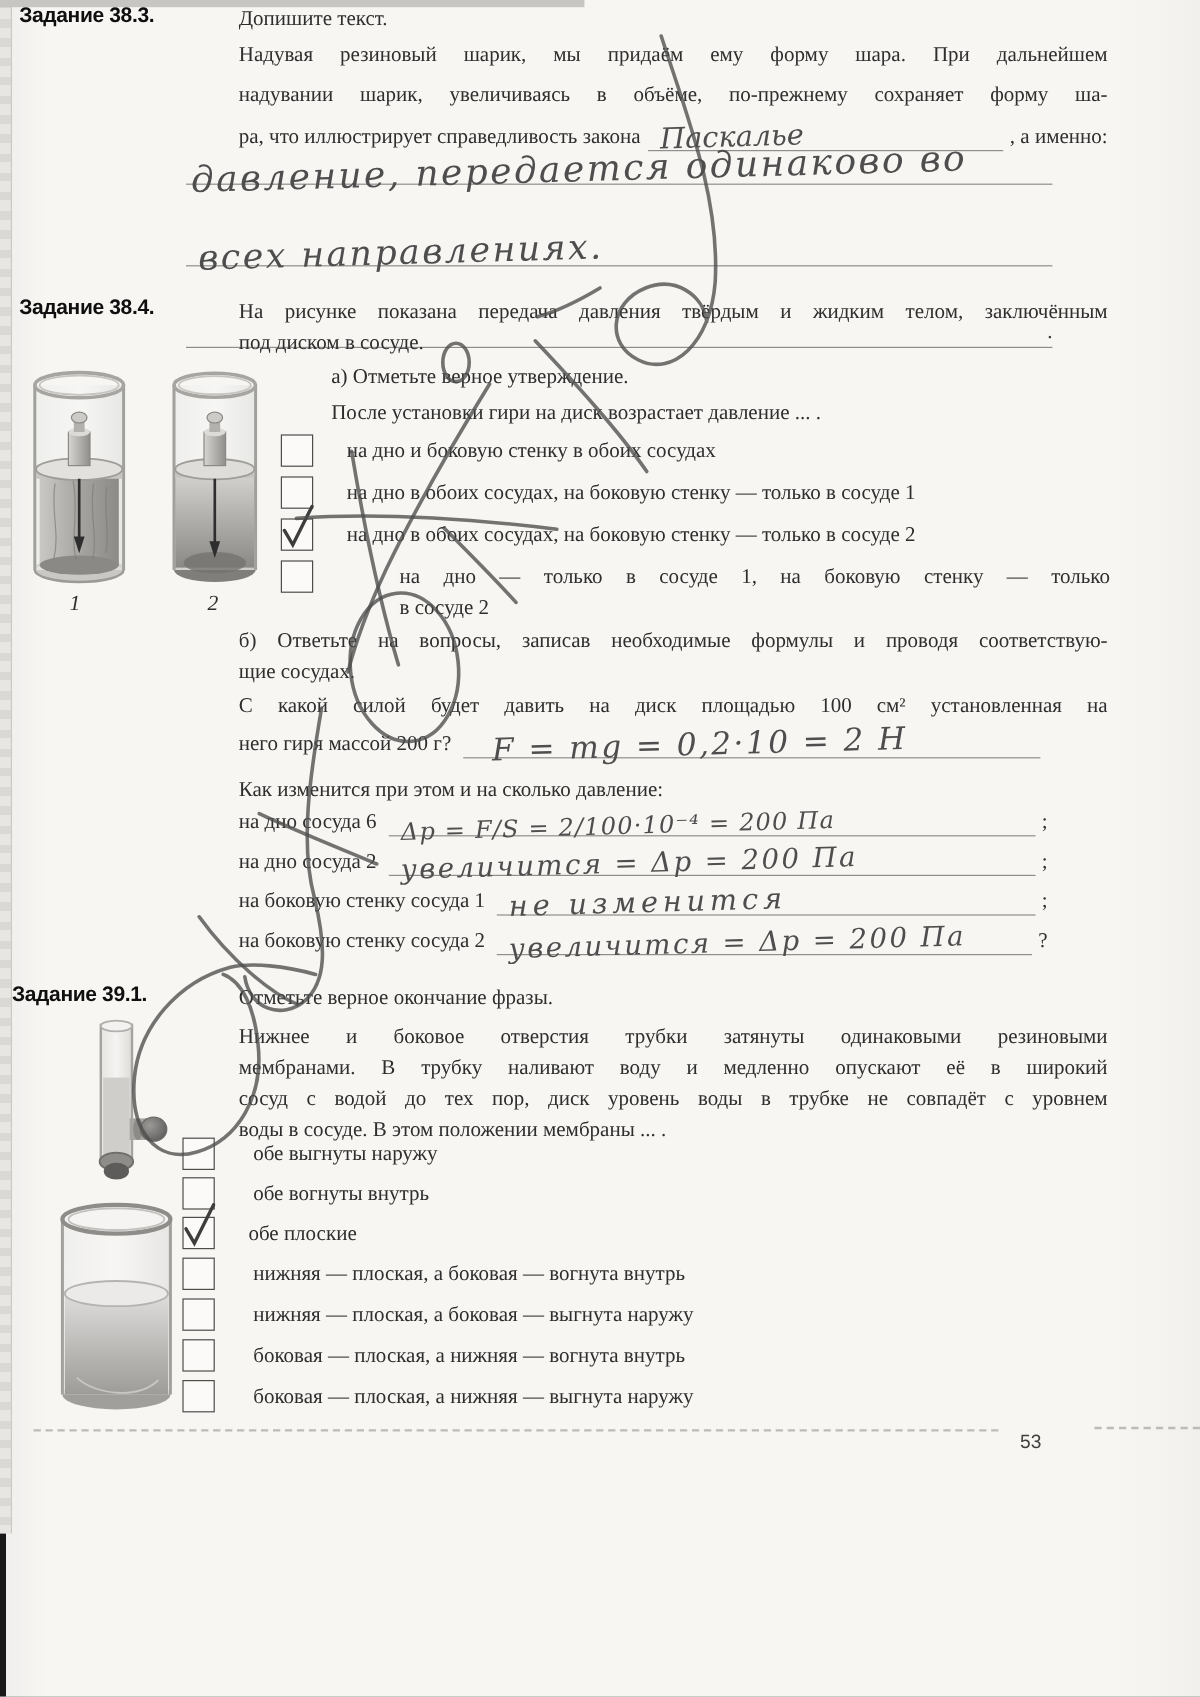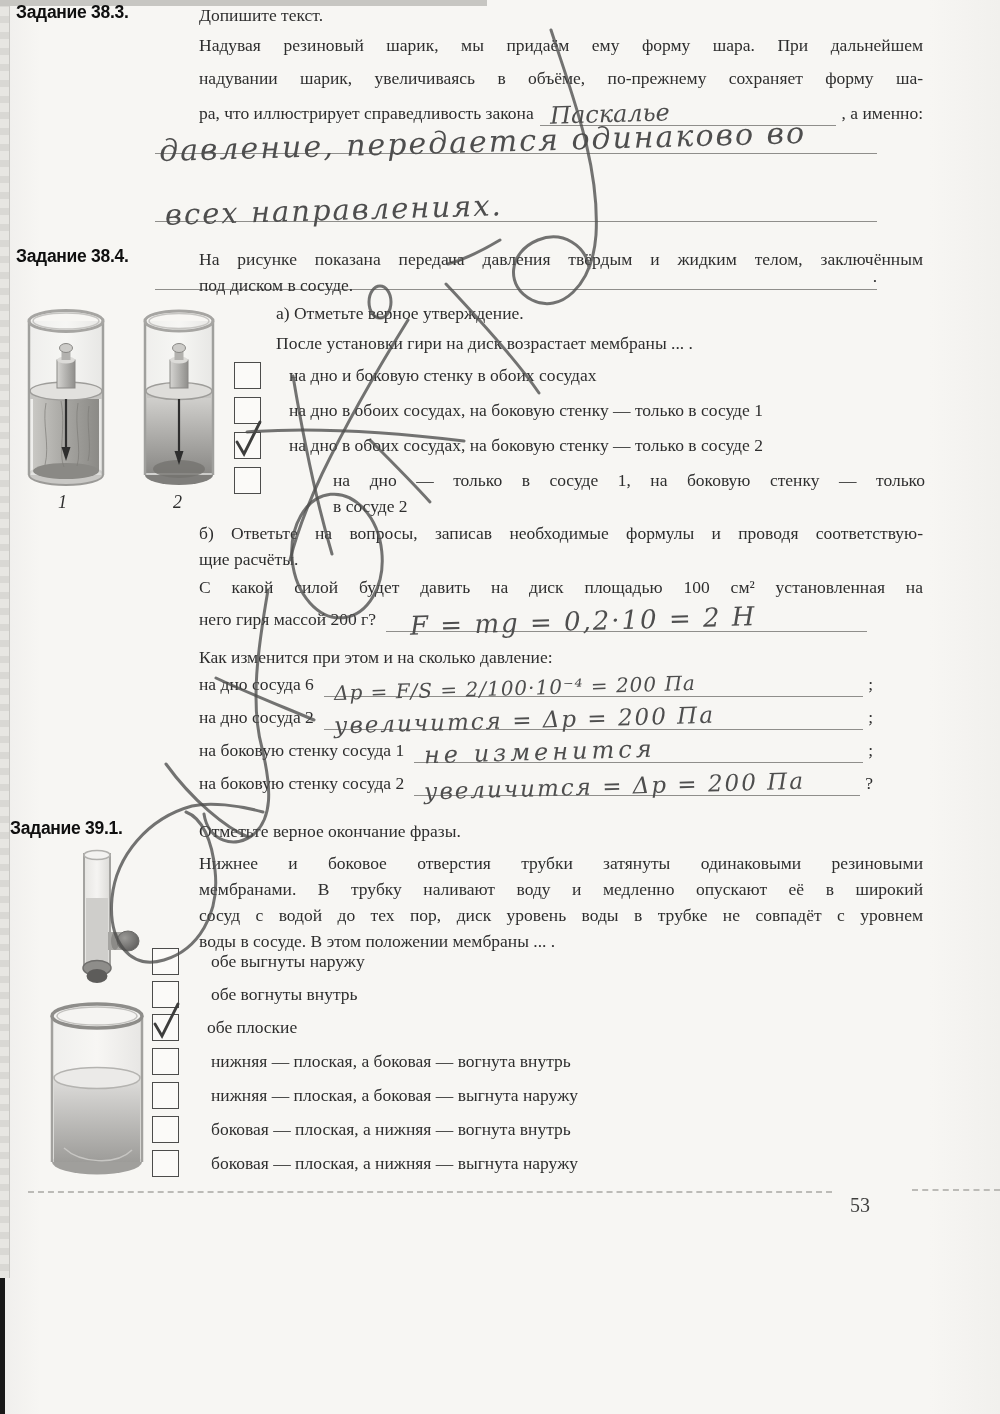--- a/index.html
+++ b/index.html
@@ -18,21 +18,21 @@
   .fill{flex:1;border-bottom:1.6px solid #8f8e8b;position:relative;height:26px;}
   .fill .hand{position:absolute;left:10px;bottom:-4px;}
   .tail{margin-left:5px;}
   .opt{display:flex;align-items:flex-start;}
   .cb{width:25px;height:25px;border:1.8px solid #4c4c4b;background:rgba(255,255,255,0.45);
       position:relative;flex:0 0 auto;}
   .cb svg{position:absolute;left:-2px;top:-15px;overflow:visible;visibility:hidden;}
   .cb.checked svg{visibility:visible;}
   .opttext{margin-left:28px;}
   .figlabel{font-family:"Liberation Serif",serif;font-style:italic;font-size:18px;color:#2e2e2e;}
-  .pagenum{font-family:Liberation Serif, serif;font-size:20px;color:#3f3f3e;}
+  .pagenum{font-family:Liberation Sans, sans-serif;font-size:16px;color:#3f3f3e;}
   .dash{border-top:2px dashed #bcbbb7;height:0;}
   .leftstrip{left:0;top:0;width:9px;height:1278px;
              background:repeating-linear-gradient(180deg,#d9d8d4 0 7px,#e7e6e2 7px 16px);
              border-right:1px solid #c9c8c4;}
   .blackbar{left:0;top:1278px;width:5px;height:136px;background:#191919;}
   .topsliver{left:0;top:0;width:487px;height:6px;background:#c7c6c2;}
   .scribbles{left:0;top:0;pointer-events:none;}
   .scribbles path,.scribbles ellipse{fill:none;stroke:#4d4d4c;stroke-width:3;stroke-linecap:round;opacity:.78;}
 </style>
 </head>
@@ -136,21 +136,21 @@
     <line x1="46" y1="96" x2="46" y2="150" stroke="#2e2e2e" stroke-width="2.2"></line>
     <polygon points="41.5,148 50.5,148 46,162" fill="#2e2e2e"></polygon>
     <ellipse cx="46" cy="18" rx="34" ry="10" fill="none" stroke="#a6a5a2" stroke-width="3"></ellipse>
     <ellipse cx="46" cy="18" rx="30" ry="7.5" fill="none" stroke="#c6c5c2" stroke-width="1.5"></ellipse>
   </svg>
 
   <div class="abs figlabel" style="left:58px;top:492px">1</div>
   <div class="abs figlabel" style="left:173px;top:492px">2</div>
 
   <div class="abs serif" style="left:232px;top:300px">а) Отметьте верное утверждение.</div>
-  <div class="abs serif" style="left:232px;top:330px">После установки гири на диск возрастает мембраны ... .</div>
+  <div class="abs serif" style="left:232px;top:330px">После установки гири на диск возрастает давление ... .</div>
 
   <div class="abs opt" style="left:234px;top:362px;width:640px">
     <span class="cb">
       
     </span>
     <span class="serif opttext wrap">на дно и боковую стенку в обоих сосудах</span>
   </div>
   <div class="abs opt" style="left:234px;top:397px;width:640px">
     <span class="cb">
       
@@ -169,21 +169,21 @@
     <span class="cb">
       
     </span>
     <span class="opttext">
       <span class="serif just" style="display:block;width:592px">на дно — только в сосуде 1, на боковую стенку — только</span>
       <span class="serif" style="display:block">в сосуде 2</span>
     </span>
   </div>
 
   <div class="abs serif just" style="left:155px;top:520px;width:724px">б) Ответьте на вопросы, записав необходимые формулы и проводя соответствую-</div>
-  <div class="abs serif" style="left:155px;top:546px">щие расчёты.</div>
+  <div class="abs serif" style="left:155px;top:546px">щие сосудах.</div>
   <div class="abs serif just" style="left:155px;top:574px;width:724px">С какой силой будет давить на диск площадью 100 см² установленная на</div>
 
   <div class="abs flexrow" style="left:155px;top:598px;width:712px;height:34px">
     <span class="serif" style="padding-right:10px">него гиря массой 200 г?</span>
     <span class="fill">
       <span class="hand" style="font-size:26px;letter-spacing:2px;bottom:-5px;left:24px">F = mg = 0,2·10 = 2 Н</span>
     </span>
   </div>
 
   <div class="abs serif" style="left:155px;top:644px">Как изменится при этом и на сколько давление:</div>

